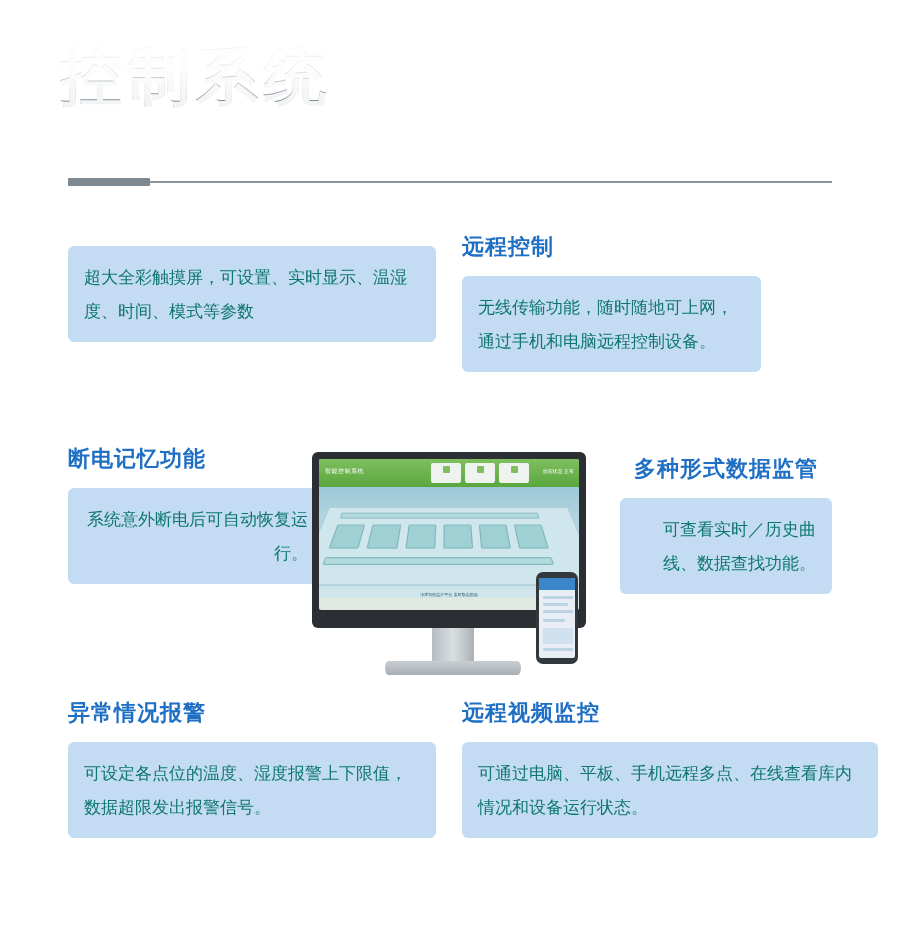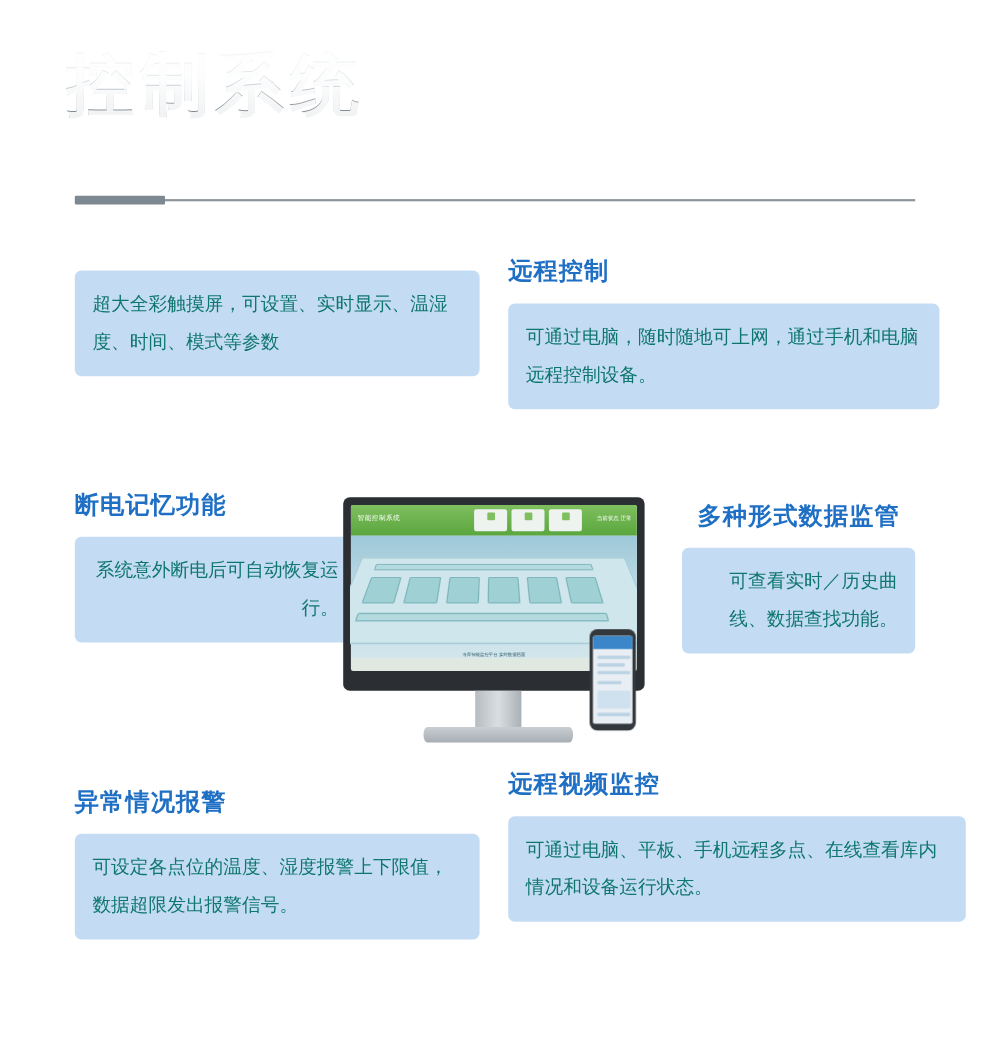--- a/index.html
+++ b/index.html
@@ -91,24 +91,24 @@
     border-radius: 6px;
     color: #0f766e;
     font-size: 17px;
     line-height: 34px;
     padding: 14px 16px;
   }
   .feature-box.center { text-align: right; }
 
   
   #f-central   { left: 68px;  top: 232px; width: 368px; }
-  #f-remote    { left: 462px; top: 232px; width: 392px; }
+  #f-remote    { left: 462px; top: 232px; width: 299px; }
   #f-power     { left: 68px;  top: 444px; width: 256px; }
   #f-data      { left: 620px; top: 454px; width: 212px; }
-  #f-alarm     { left: 68px;  top: 698px; width: 368px; margin-top: 16px; }
+  #f-alarm     { left: 68px;  top: 698px; width: 368px; }
   #f-video     { left: 462px; top: 698px; width: 416px; }
 
   #f-data .feature-title { text-align: center; }
 
   
   .device {
     position: absolute;
     left: 308px;
     top: 452px;
     width: 290px;
@@ -224,21 +224,21 @@
     <div class="thick"></div>
     <div class="thin"></div>
   </div>
 
   <div class="feature" id="f-central">
     <div class="feature-box">超大全彩触摸屏，可设置、实时显示、温湿度、时间、模式等参数</div>
   </div>
 
   <div class="feature" id="f-remote">
     <div class="feature-title">远程控制</div>
-    <div class="feature-box">可通过电脑，随时随地可上网，通过手机和电脑远程控制设备。</div>
+    <div class="feature-box">无线传输功能，随时随地可上网，通过手机和电脑远程控制设备。</div>
   </div>
 
   <div class="feature" id="f-power">
     <div class="feature-title">断电记忆功能</div>
     <div class="feature-box center">系统意外断电后可自动恢复运行。</div>
   </div>
 
   <div class="feature" id="f-data">
     <div class="feature-title">多种形式数据监管</div>
     <div class="feature-box center">可查看实时／历史曲线、数据查找功能。</div>

